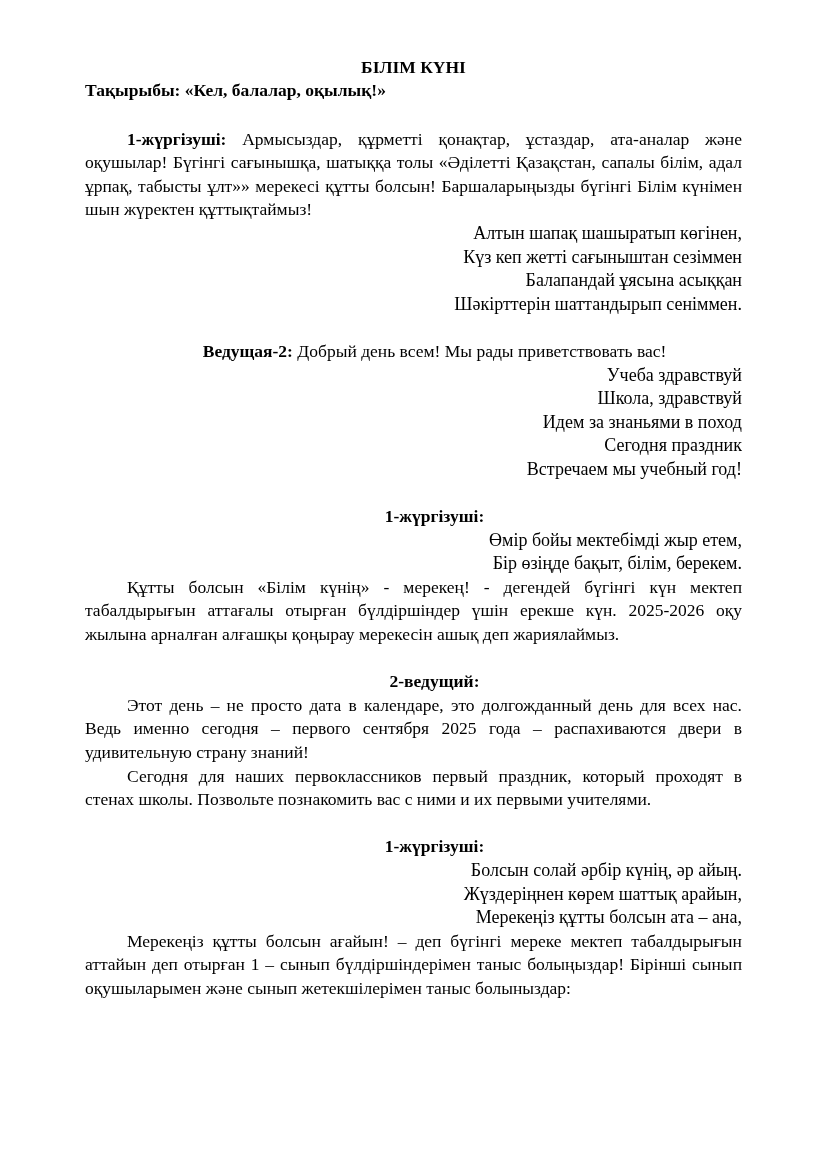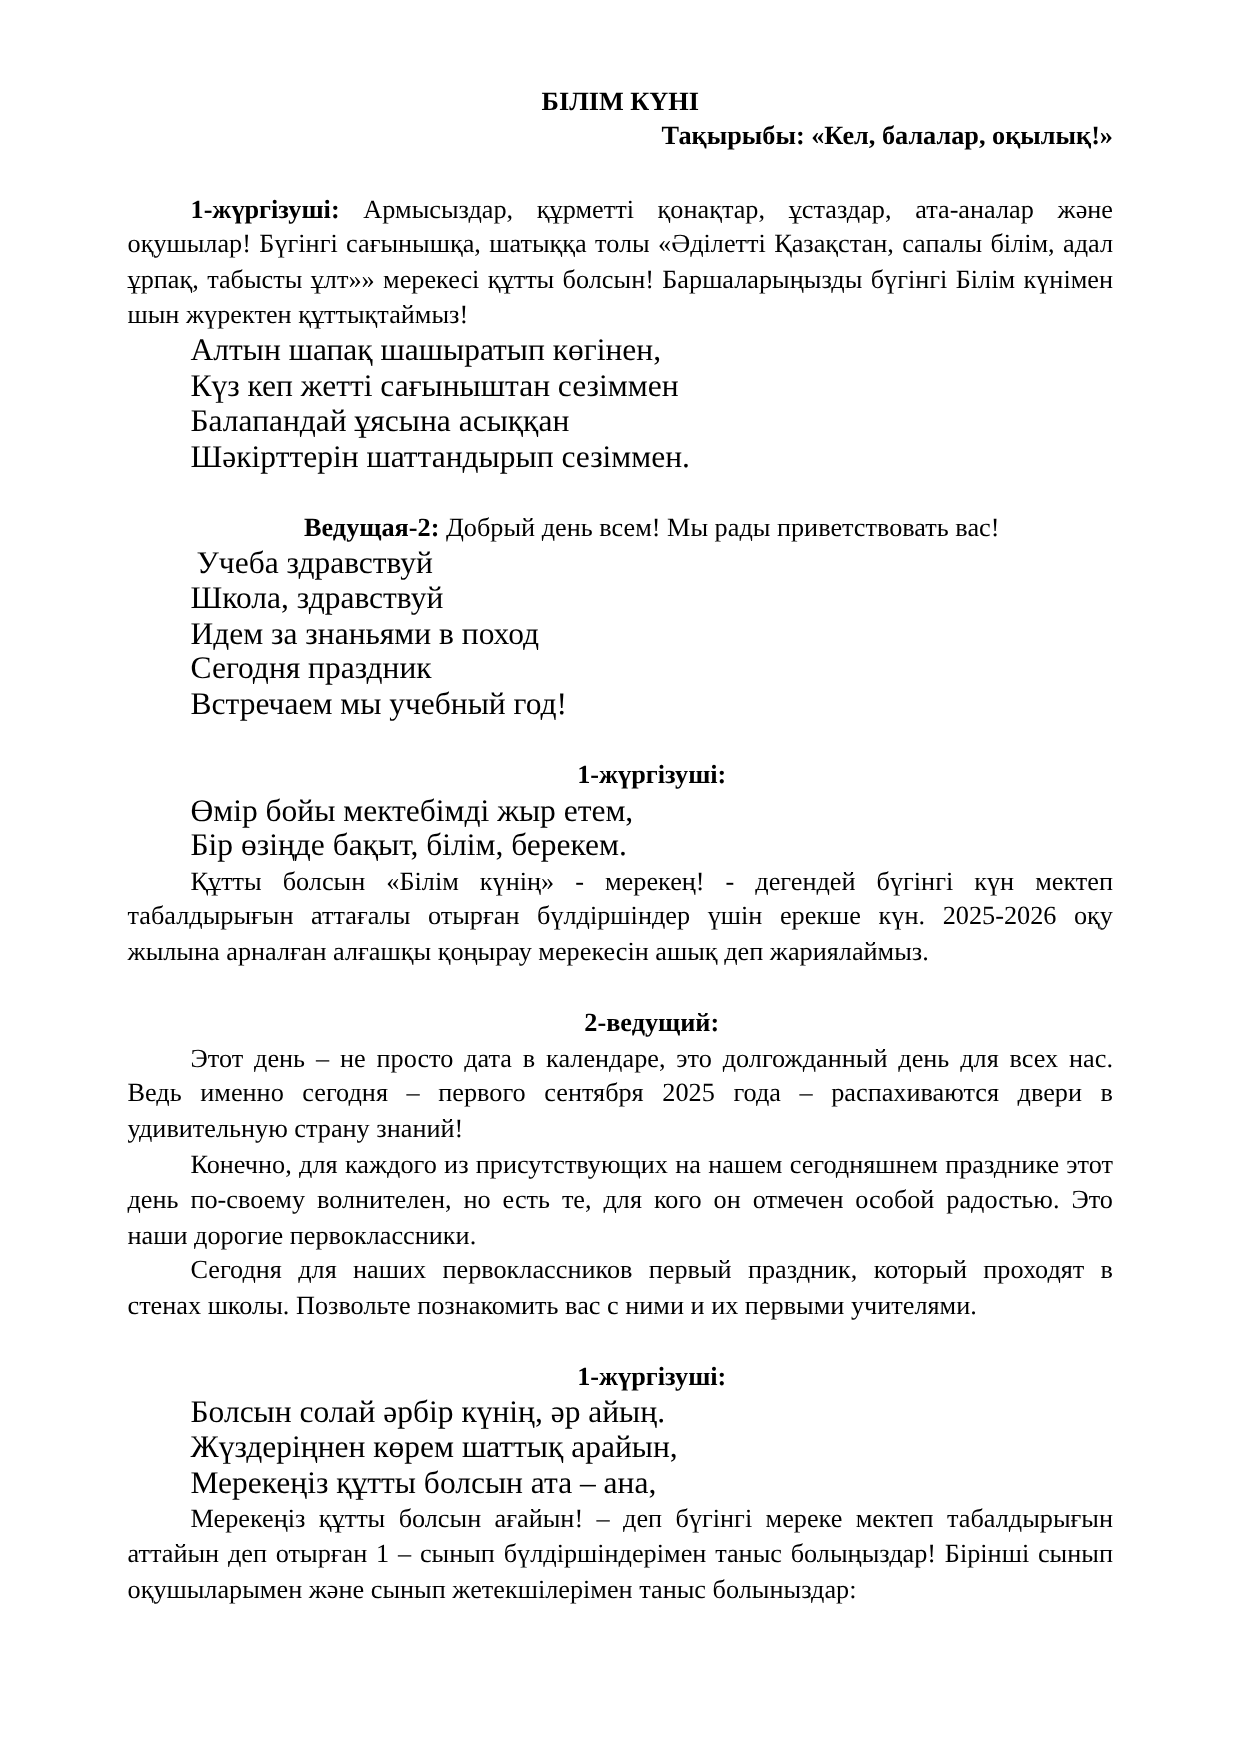--- a/index.html
+++ b/index.html
@@ -25,21 +25,21 @@
   }
 
   .doc-title {
     text-align: center;
     font-weight: bold;
     font-size: 17.5px;
     line-height: 23px;
     margin: 0;
   }
   .doc-subtitle {
-    text-align: right;
+    text-align: left;
     font-weight: bold;
     font-size: 17.5px;
     line-height: 23px;
     margin: 0 0 2px 0;
   }
 
   .block { margin: 0; }
 
   
   p.para {
@@ -62,23 +62,23 @@
     text-indent: 42px;
     text-align: center;
   }
   .role {
     font-weight: bold;
   }
 
   
   p.verse {
     margin: 0;
-    font-size: 21px;
+    font-size: 18px;
     line-height: 23.6px;
-    text-align: left;
+    text-align: right;
     padding-left: 42px;
     text-indent: 0;
   }
   p.verse.extra-space {
     padding-left: 46px;
   }
 
   .gap {
     height: 23.6px;
   }
@@ -91,21 +91,21 @@
   <h1 class="doc-title">БІЛІМ КҮНІ</h1>
   <h2 class="doc-subtitle">Тақырыбы: «Кел, балалар, оқылық!»</h2>
 
   <div class="gap"></div>
 
   <div class="block">
     <p class="para"><span class="role">1-жүргізуші:</span><span> Армысыздар, құрметті қонақтар, ұстаздар, ата-аналар және оқушылар!  Бүгінгі сағынышқа, шатыққа толы «Әділетті Қазақстан, сапалы білім, адал ұрпақ, табысты ұлт»» мерекесі құтты болсын! Баршаларыңызды бүгінгі Білім күнімен шын жүректен құттықтаймыз!</span></p>
     <p class="verse">Алтын шапақ шашыратып көгінен,</p>
     <p class="verse">Күз кеп жетті сағыныштан сезіммен</p>
     <p class="verse">Балапандай ұясына асыққан</p>
-    <p class="verse">Шәкірттерін шаттандырып сезіммен.</p>
+    <p class="verse">Шәкірттерін шаттандырып сеніммен.</p>
   </div>
 
   <div class="gap"></div>
 
   <div class="block">
     <p class="speaker-line"><span class="role">Ведущая-2:</span><span> Добрый день всем! Мы рады приветствовать вас!</span></p>
     <p class="verse extra-space">Учеба здравствуй</p>
     <p class="verse">Школа, здравствуй</p>
     <p class="verse">Идем за знаньями в поход</p>
     <p class="verse">Сегодня праздник</p>
@@ -119,21 +119,20 @@
     <p class="verse">Өмір бойы мектебімді жыр етем,</p>
     <p class="verse">Бір өзіңде бақыт, білім, берекем.</p>
     <p class="para last-line-left">Құтты болсын «Білім күнің» - мерекең! - дегендей бүгінгі күн мектеп табалдырығын аттағалы отырған бүлдіршіндер үшін ерекше күн. 2025-2026 оқу жылына арналған алғашқы қоңырау мерекесін ашық деп жариялаймыз.</p>
   </div>
 
   <div class="gap"></div>
 
   <div class="block">
     <p class="speaker-line"><span class="role">2-ведущий:</span></p>
     <p class="para last-line-left">Этот день – не просто дата в календаре, это долгожданный день для всех нас. Ведь именно сегодня – первого сентября 2025 года – распахиваются двери в удивительную страну знаний!</p>
-    <p class="para last-line-left">Конечно, для каждого из присутствующих на нашем сегодняшнем празднике этот день по-своему волнителен, но есть те, для кого он отмечен особой радостью. Это наши дорогие первоклассники.</p>
     <p class="para last-line-left">Сегодня для наших первоклассников первый праздник, который проходят в стенах школы. Позвольте познакомить вас с ними и их первыми учителями.</p>
   </div>
 
   <div class="gap"></div>
 
   <div class="block">
     <p class="speaker-line"><span class="role">1-жүргізуші:</span></p>
     <p class="verse">Болсын солай әрбір күнің, әр айың.</p>
     <p class="verse">Жүздеріңнен көрем шаттық арайын,</p>
     <p class="verse">Мерекеңіз құтты болсын ата – ана,</p>

